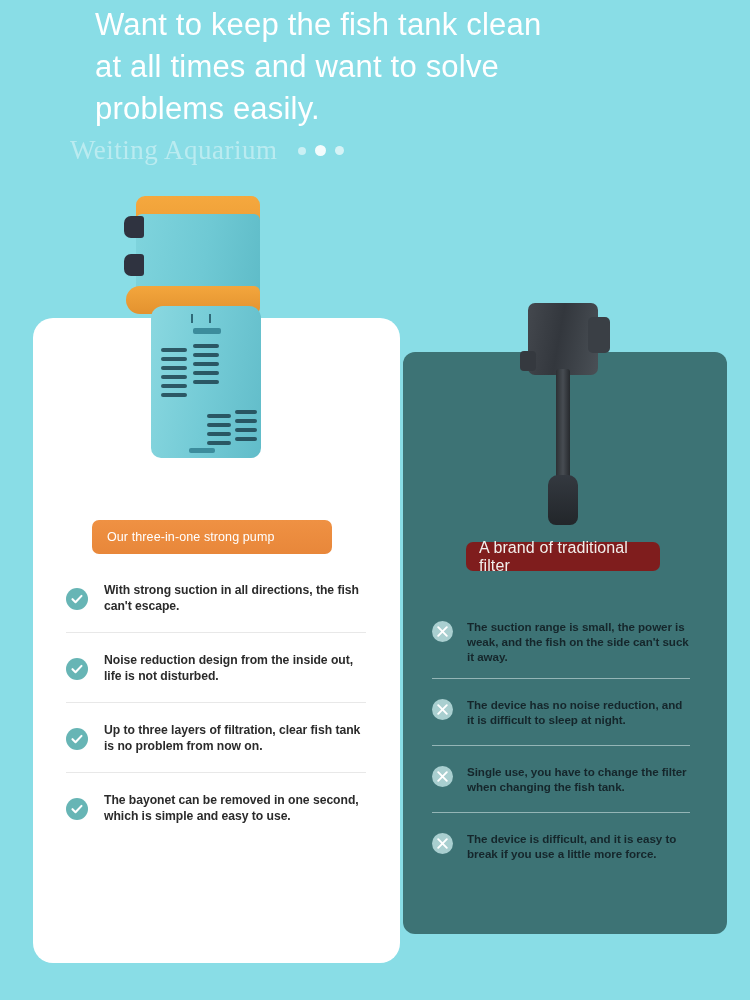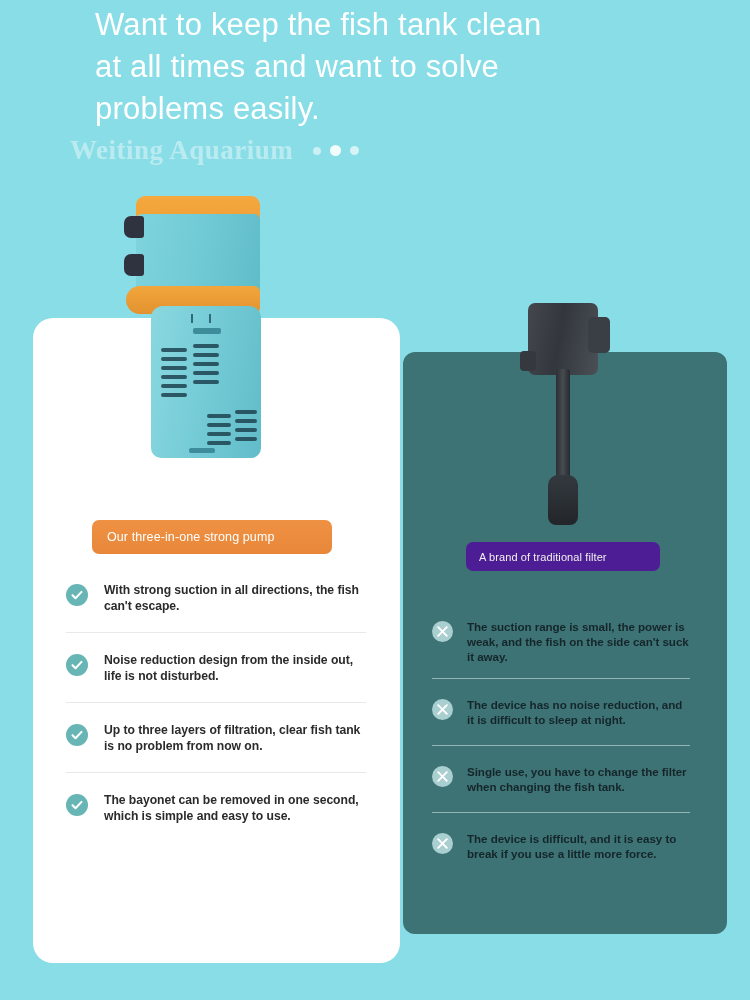--- a/index.html
+++ b/index.html
@@ -19,21 +19,21 @@
     font-size:31px;
     line-height:42px;
     font-weight:400;
     letter-spacing:0.2px;
     white-space:pre-line;
   }
   .brand-row { position:absolute; left:70px; top:135px; display:flex; align-items:center; gap:14px; }
   .brand-name {
     font-family:"Liberation Serif", serif;
     font-size:27px;
-    font-weight:700;
+    font-weight:400;
     color:rgba(255,255,255,0.42);
     letter-spacing:0.5px;
   }
   .brand-dots { display:flex; align-items:center; gap:9px; margin-left:6px; }
   .brand-dots i { display:block; border-radius:50%; background:rgba(255,255,255,0.55); }
   .brand-dots i:nth-child(1) { width:8px; height:8px; }
   .brand-dots i:nth-child(2) { width:11px; height:11px; background:rgba(255,255,255,0.9); }
   .brand-dots i:nth-child(3) { width:9px; height:9px; background:rgba(255,255,255,0.65); }
 
   
@@ -122,32 +122,32 @@
     border-radius:7px;
     display:flex; align-items:center;
     padding-left:15px;
     color:#ffffff;
     font-size:12.5px;
     font-weight:400;
     letter-spacing:0.1px;
   }
   .badge-dark {
     position:absolute; left:466px; top:542px; width:194px; height:29px;
-    background:#4c1d95;
+    background:#7f1d1d;
     border-radius:7px;
     display:flex; align-items:center;
     padding-left:13px;
     color:#f2efec;
-    font-size:11px;
+    font-size:16px;
     letter-spacing:0.1px;
   }
 
   
   .pros { position:absolute; left:66px; top:575px; width:300px; }
-  .pro-item { display:flex; align-items:flex-start; padding:8px 0 8px 0; min-height:44px; }
+  .pro-item { display:flex; align-items:center; padding:8px 0 8px 0; min-height:44px; }
   .pro-item + .pro-sep { border-top:1px solid #e8e8e8; height:0; margin:10px 0 12px 0; }
   .ic-check {
     flex:0 0 auto; width:22px; height:22px; border-radius:50%;
     background:#67b5b5; position:relative; margin-top:1px;
   }
   .ic-check svg { position:absolute; left:4px; top:4px; }
   .pro-text {
     margin-left:16px;
     font-size:12.2px;
     line-height:15.5px;

